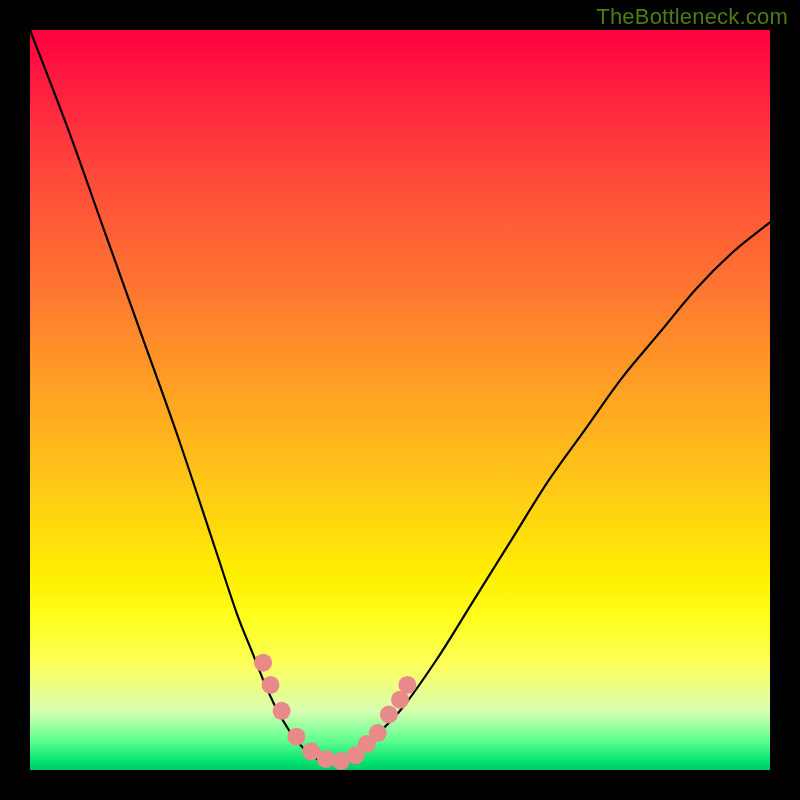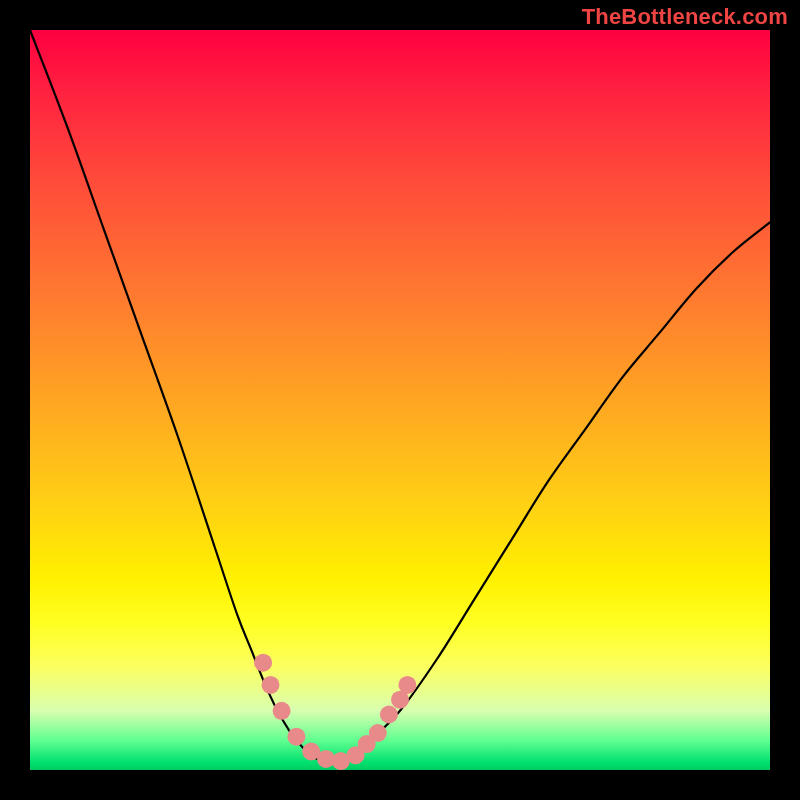--- a/index.html
+++ b/index.html
@@ -31,22 +31,22 @@
       #00e070 99%,
       #00cc60 100%
     );
   }
   .watermark {
     position: absolute;
     top: 4px;
     right: 12px;
     font-family: Arial, Helvetica, sans-serif;
     font-size: 22px;
-    font-weight: 700;
-    color: #ef4444;
+    font-weight: 400;
+    color: #4d7c0f;
     letter-spacing: 0.2px;
     z-index: 5;
   }
   svg.overlay {
     position: absolute;
     left: 0; top: 0;
     width: 740px; height: 740px;
     overflow: visible;
   }
 </style>

